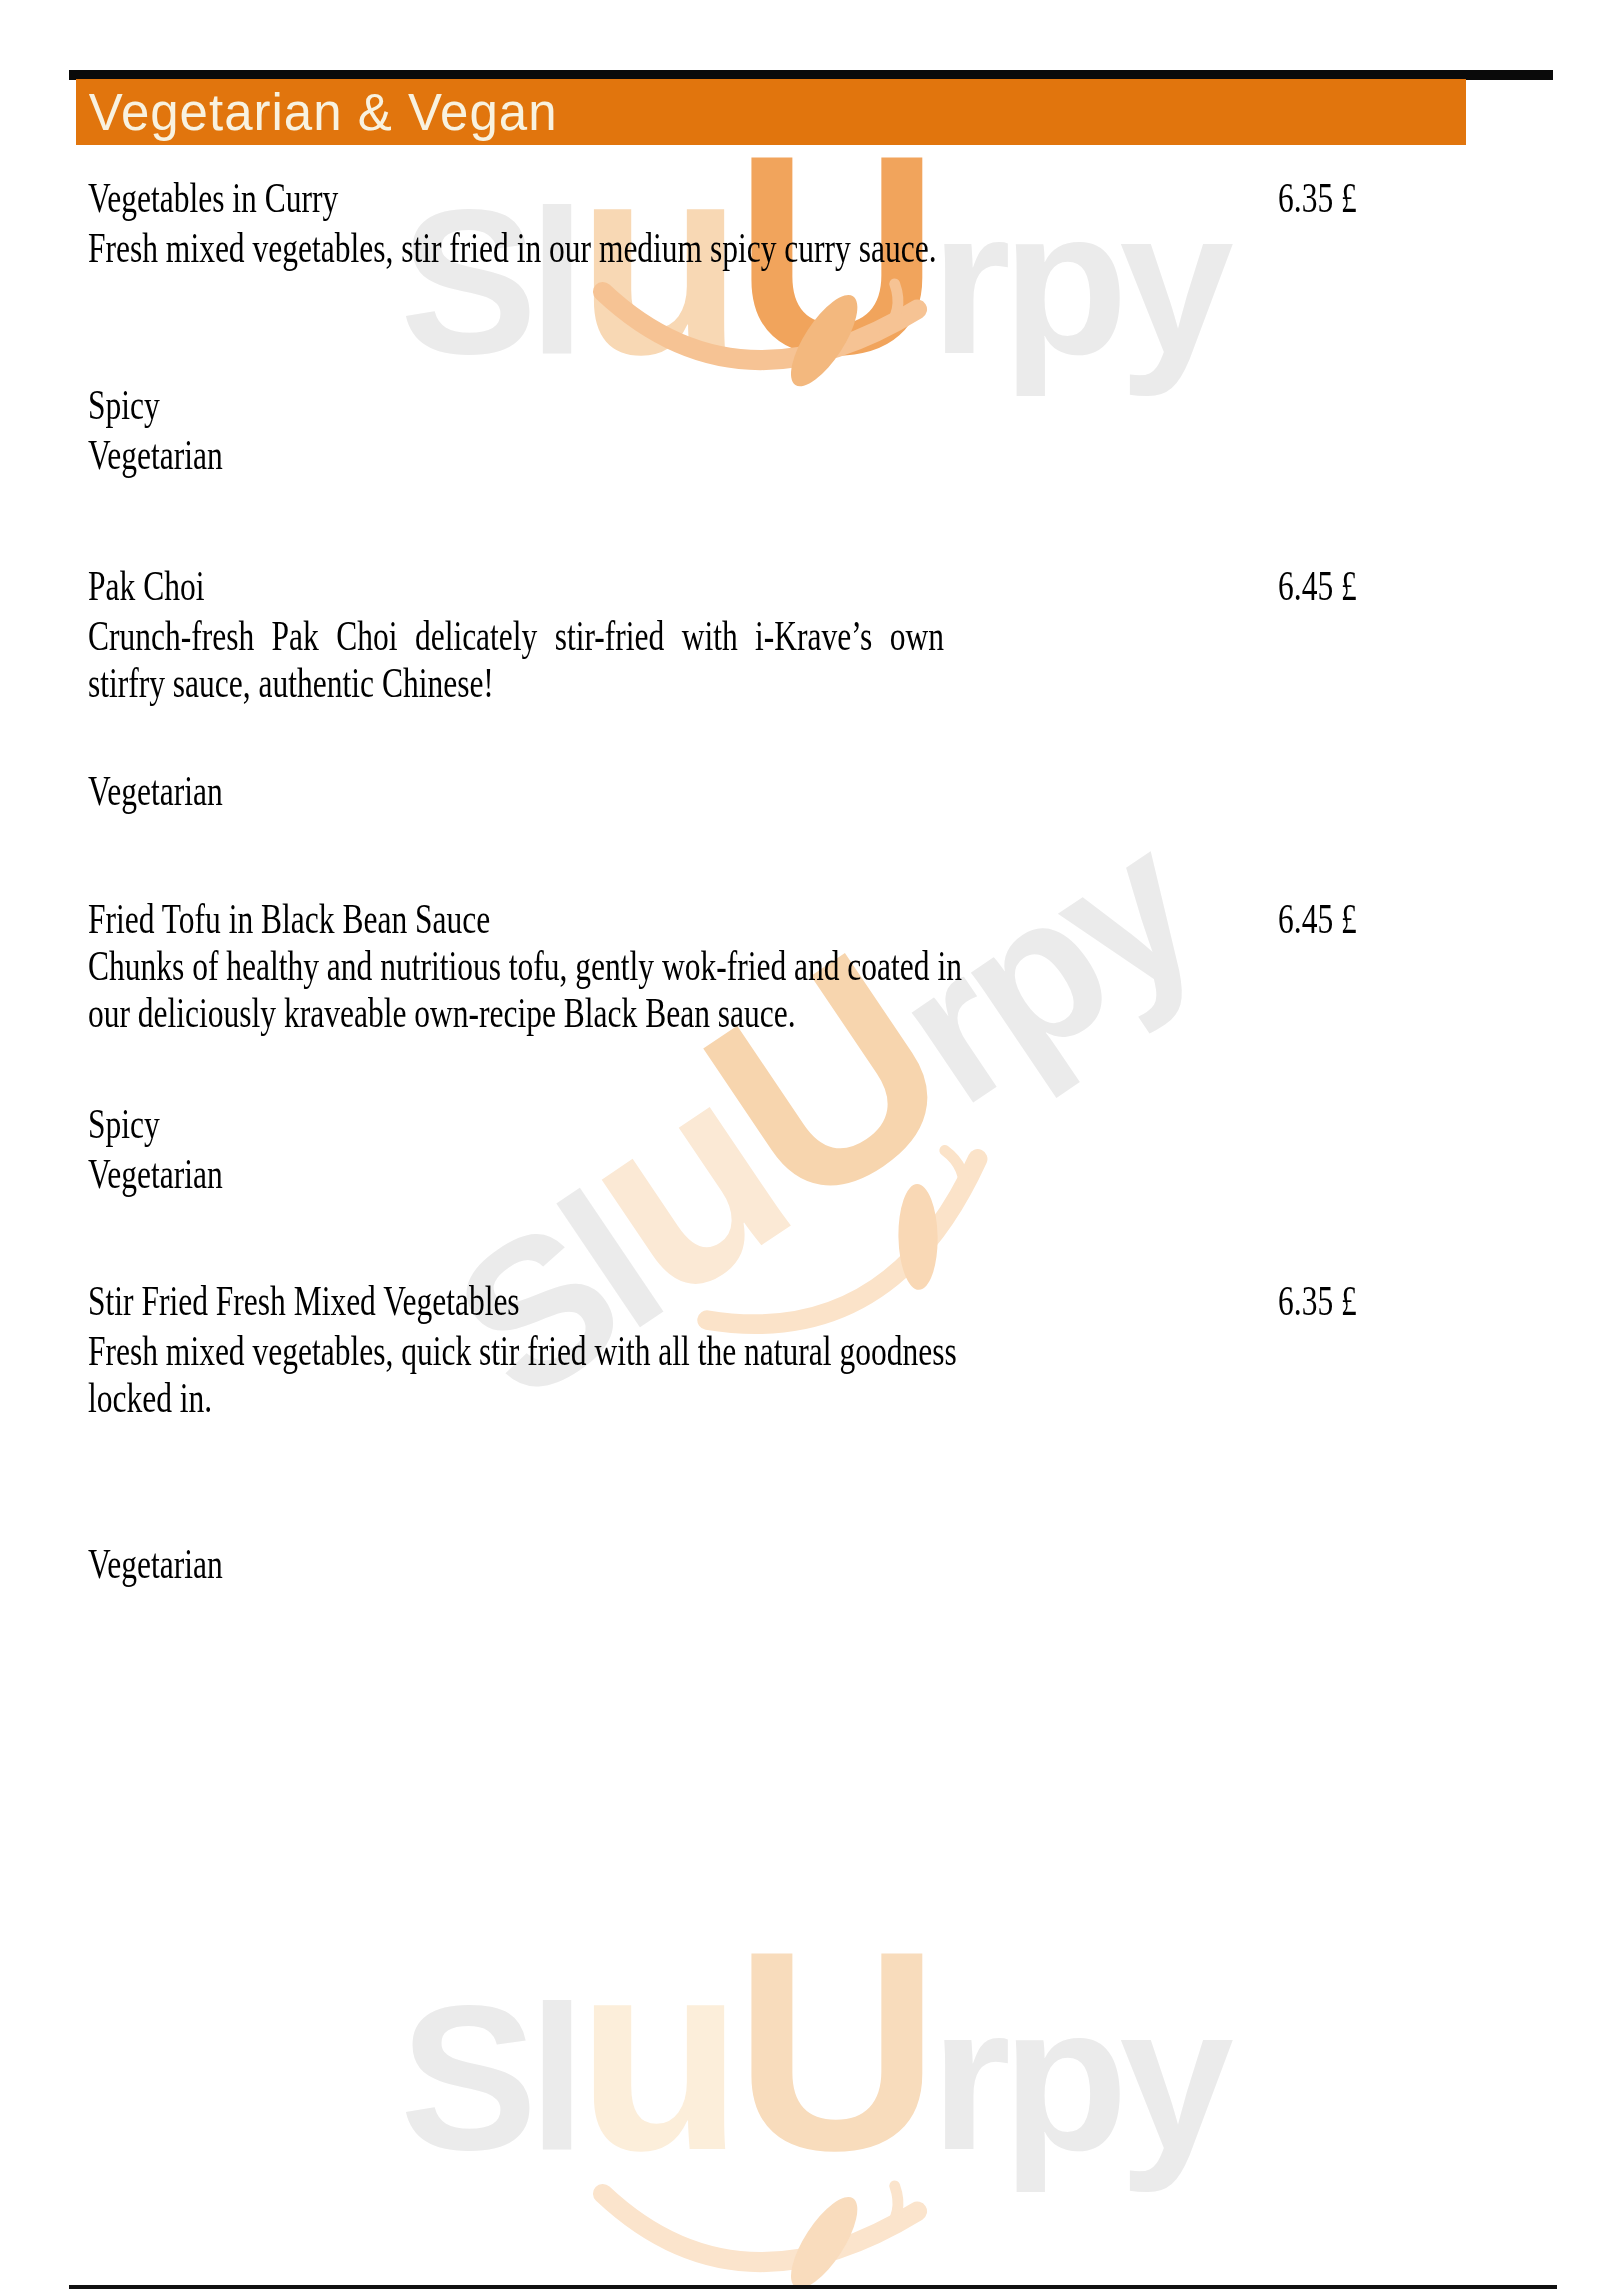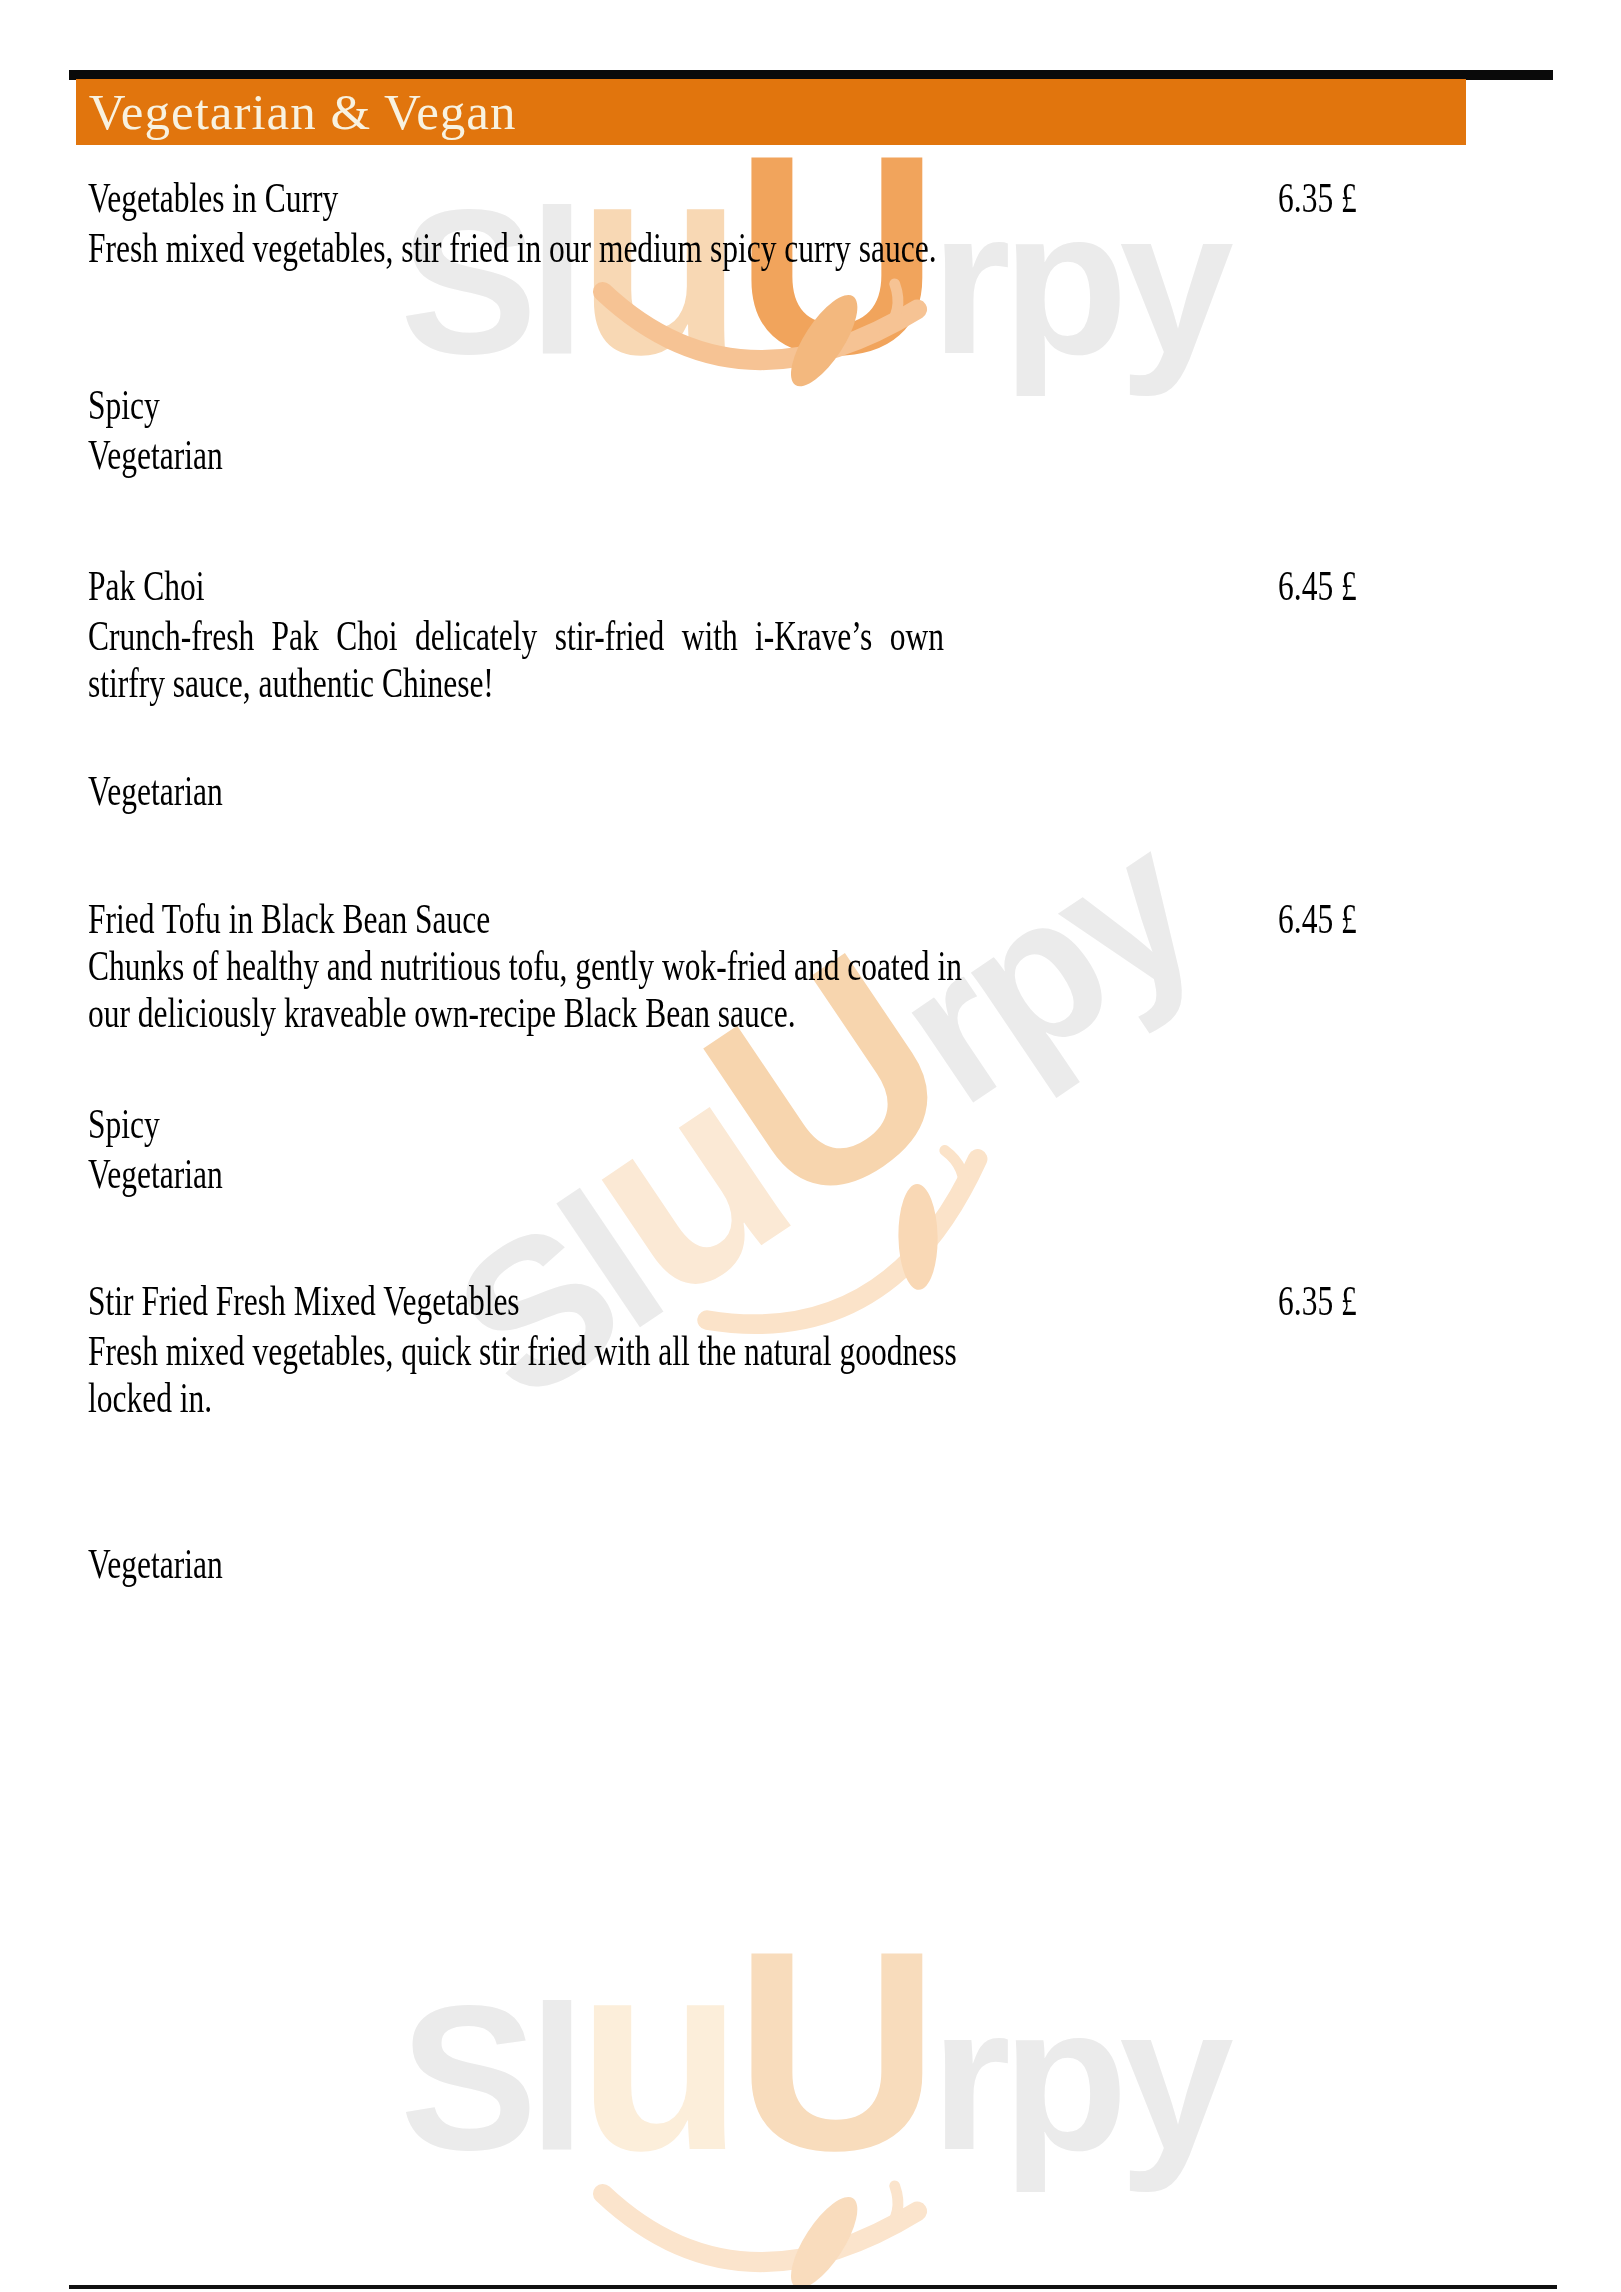--- a/index.html
+++ b/index.html
@@ -22,21 +22,21 @@
   .top-bar{
     position:absolute;left:69px;top:70px;width:1484px;height:9.8px;
     background:var(--bar);z-index:3;
   }
   .band{
     position:absolute;left:76px;top:79px;width:1390px;height:66px;
     background:var(--header-band);z-index:3;
     display:flex;align-items:center;
   }
   .band .band-title{
-    font-family:Liberation Serif, serif;
+    font-family:Liberation Sans, sans-serif;
     font-size:51px;line-height:1;
     color:var(--header-text);
     padding-left:12.7px;
     letter-spacing:1px;
     white-space:nowrap;
   }
   .bottom-bar{
     position:absolute;left:69px;top:2285px;width:1488px;height:3.9px;
     background:#111111;z-index:3;
   }

